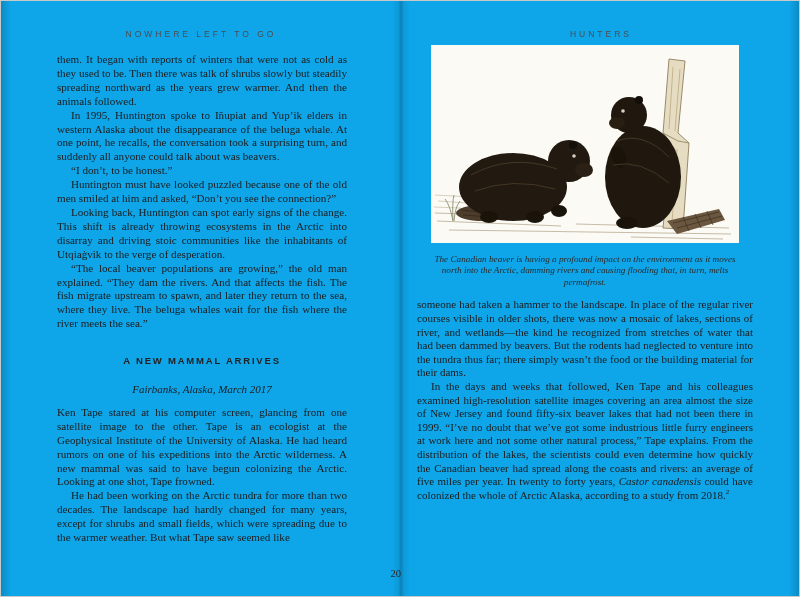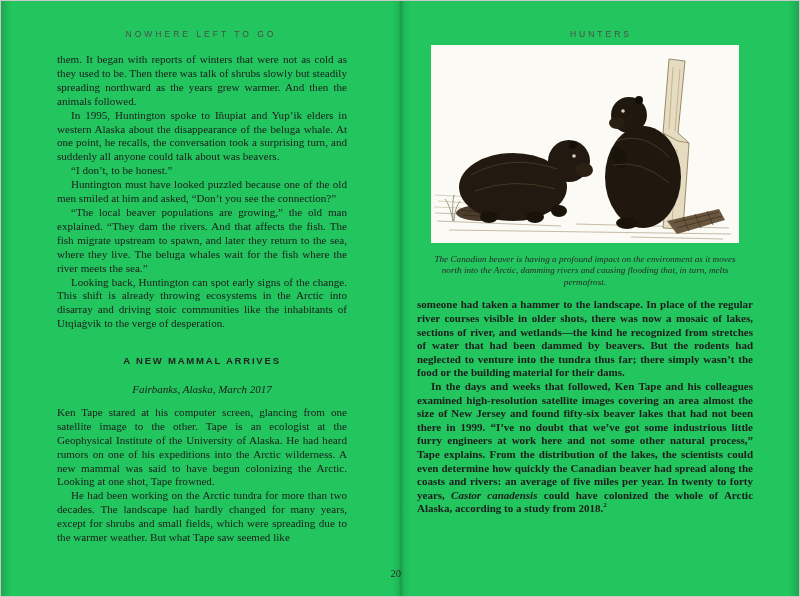--- a/index.html
+++ b/index.html
@@ -4,21 +4,21 @@
 <style>
   * { box-sizing: border-box; margin: 0; padding: 0; }
   html, body { width: 800px; height: 597px; }
   body {
     font-family: "Liberation Serif", serif;
     background: #9a9a9a;
   }
   .spread {
     position: relative;
     width: 800px; height: 597px;
-    background: #22c55e;
+    background: #0ea5e9;
     overflow: hidden;
     border: 1px solid #c9c9c9;
   }
   .page { position: absolute; top: 0; width: 400px; height: 100%; }
   .page-left { left: 0; }
   .page-right { left: 400px; }
 
   .gutter {
     position: absolute; left: 391px; top: 0; width: 18px; height: 100%;
     background: linear-gradient(to right,
@@ -67,39 +67,39 @@
 
   figure { margin: 0; text-align: center; }
   .engraving { display: inline-block; }
   figcaption {
     font-style: italic;
     font-size: 9.2px; line-height: 11.6px;
     text-align: center;
     color: #2a2a2a;
     margin: 7px 8px 0 8px;
   }
-  .body-after-figure { margin-top: 10px; font-weight: bold; }
+  .body-after-figure { margin-top: 10px; }
   .italic { font-style: italic; }
   sup { font-size: 7px; vertical-align: super; line-height: 0; }
 </style>
 </head>
 <body>
 
 <div class="spread">
 
   <div class="page page-left">
     <div class="running-head">NOWHERE LEFT TO GO</div>
 
     <div class="text-block left-text">
       <p>them. It began with reports of winters that were not as cold as they used to be. Then there was talk of shrubs slowly but steadily spreading northward as the years grew warmer. And then the animals followed.</p>
       <p class="indent">In 1995, Huntington spoke to Iñupiat and Yup’ik elders in western Alaska about the disappearance of the beluga whale. At one point, he recalls, the conversation took a surprising turn, and suddenly all anyone could talk about was beavers.</p>
       <p class="indent">“I don’t, to be honest.”</p>
       <p class="indent">Huntington must have looked puzzled because one of the old men smiled at him and asked, “Don’t you see the connection?”</p>
+      <p class="indent">Looking back, Huntington can spot early signs of the change. This shift is already throwing ecosystems in the Arctic into disarray and driving stoic communities like the inhabitants of Utqiaġvik to the verge of desperation.</p>
       <p class="indent">“The local beaver populations are growing,” the old man explained. “They dam the rivers. And that affects the fish. The fish migrate upstream to spawn, and later they return to the sea, where they live. The beluga whales wait for the fish where the river meets the sea.”</p>
-      <p class="indent">Looking back, Huntington can spot early signs of the change. This shift is already throwing ecosystems in the Arctic into disarray and driving stoic communities like the inhabitants of Utqiaġvik to the verge of desperation.</p>
 
       <h2 class="section-heading">A NEW MAMMAL ARRIVES</h2>
       <div class="section-subheading">Fairbanks, Alaska, March 2017</div>
 
       <p>Ken Tape stared at his computer screen, glancing from one satellite image to the other. Tape is an ecologist at the Geophysical Institute of the University of Alaska. He had heard rumors on one of his expeditions into the Arctic wilderness. A new mammal was said to have begun colonizing the Arctic. Looking at one shot, Tape frowned.</p>
       <p class="indent">He had been working on the Arctic tundra for more than two decades. The landscape had hardly changed for many years, except for shrubs and small fields, which were spreading due to the warmer weather. But what Tape saw seemed like</p>
     </div>
 
     <div class="folio">20</div>
   </div>

